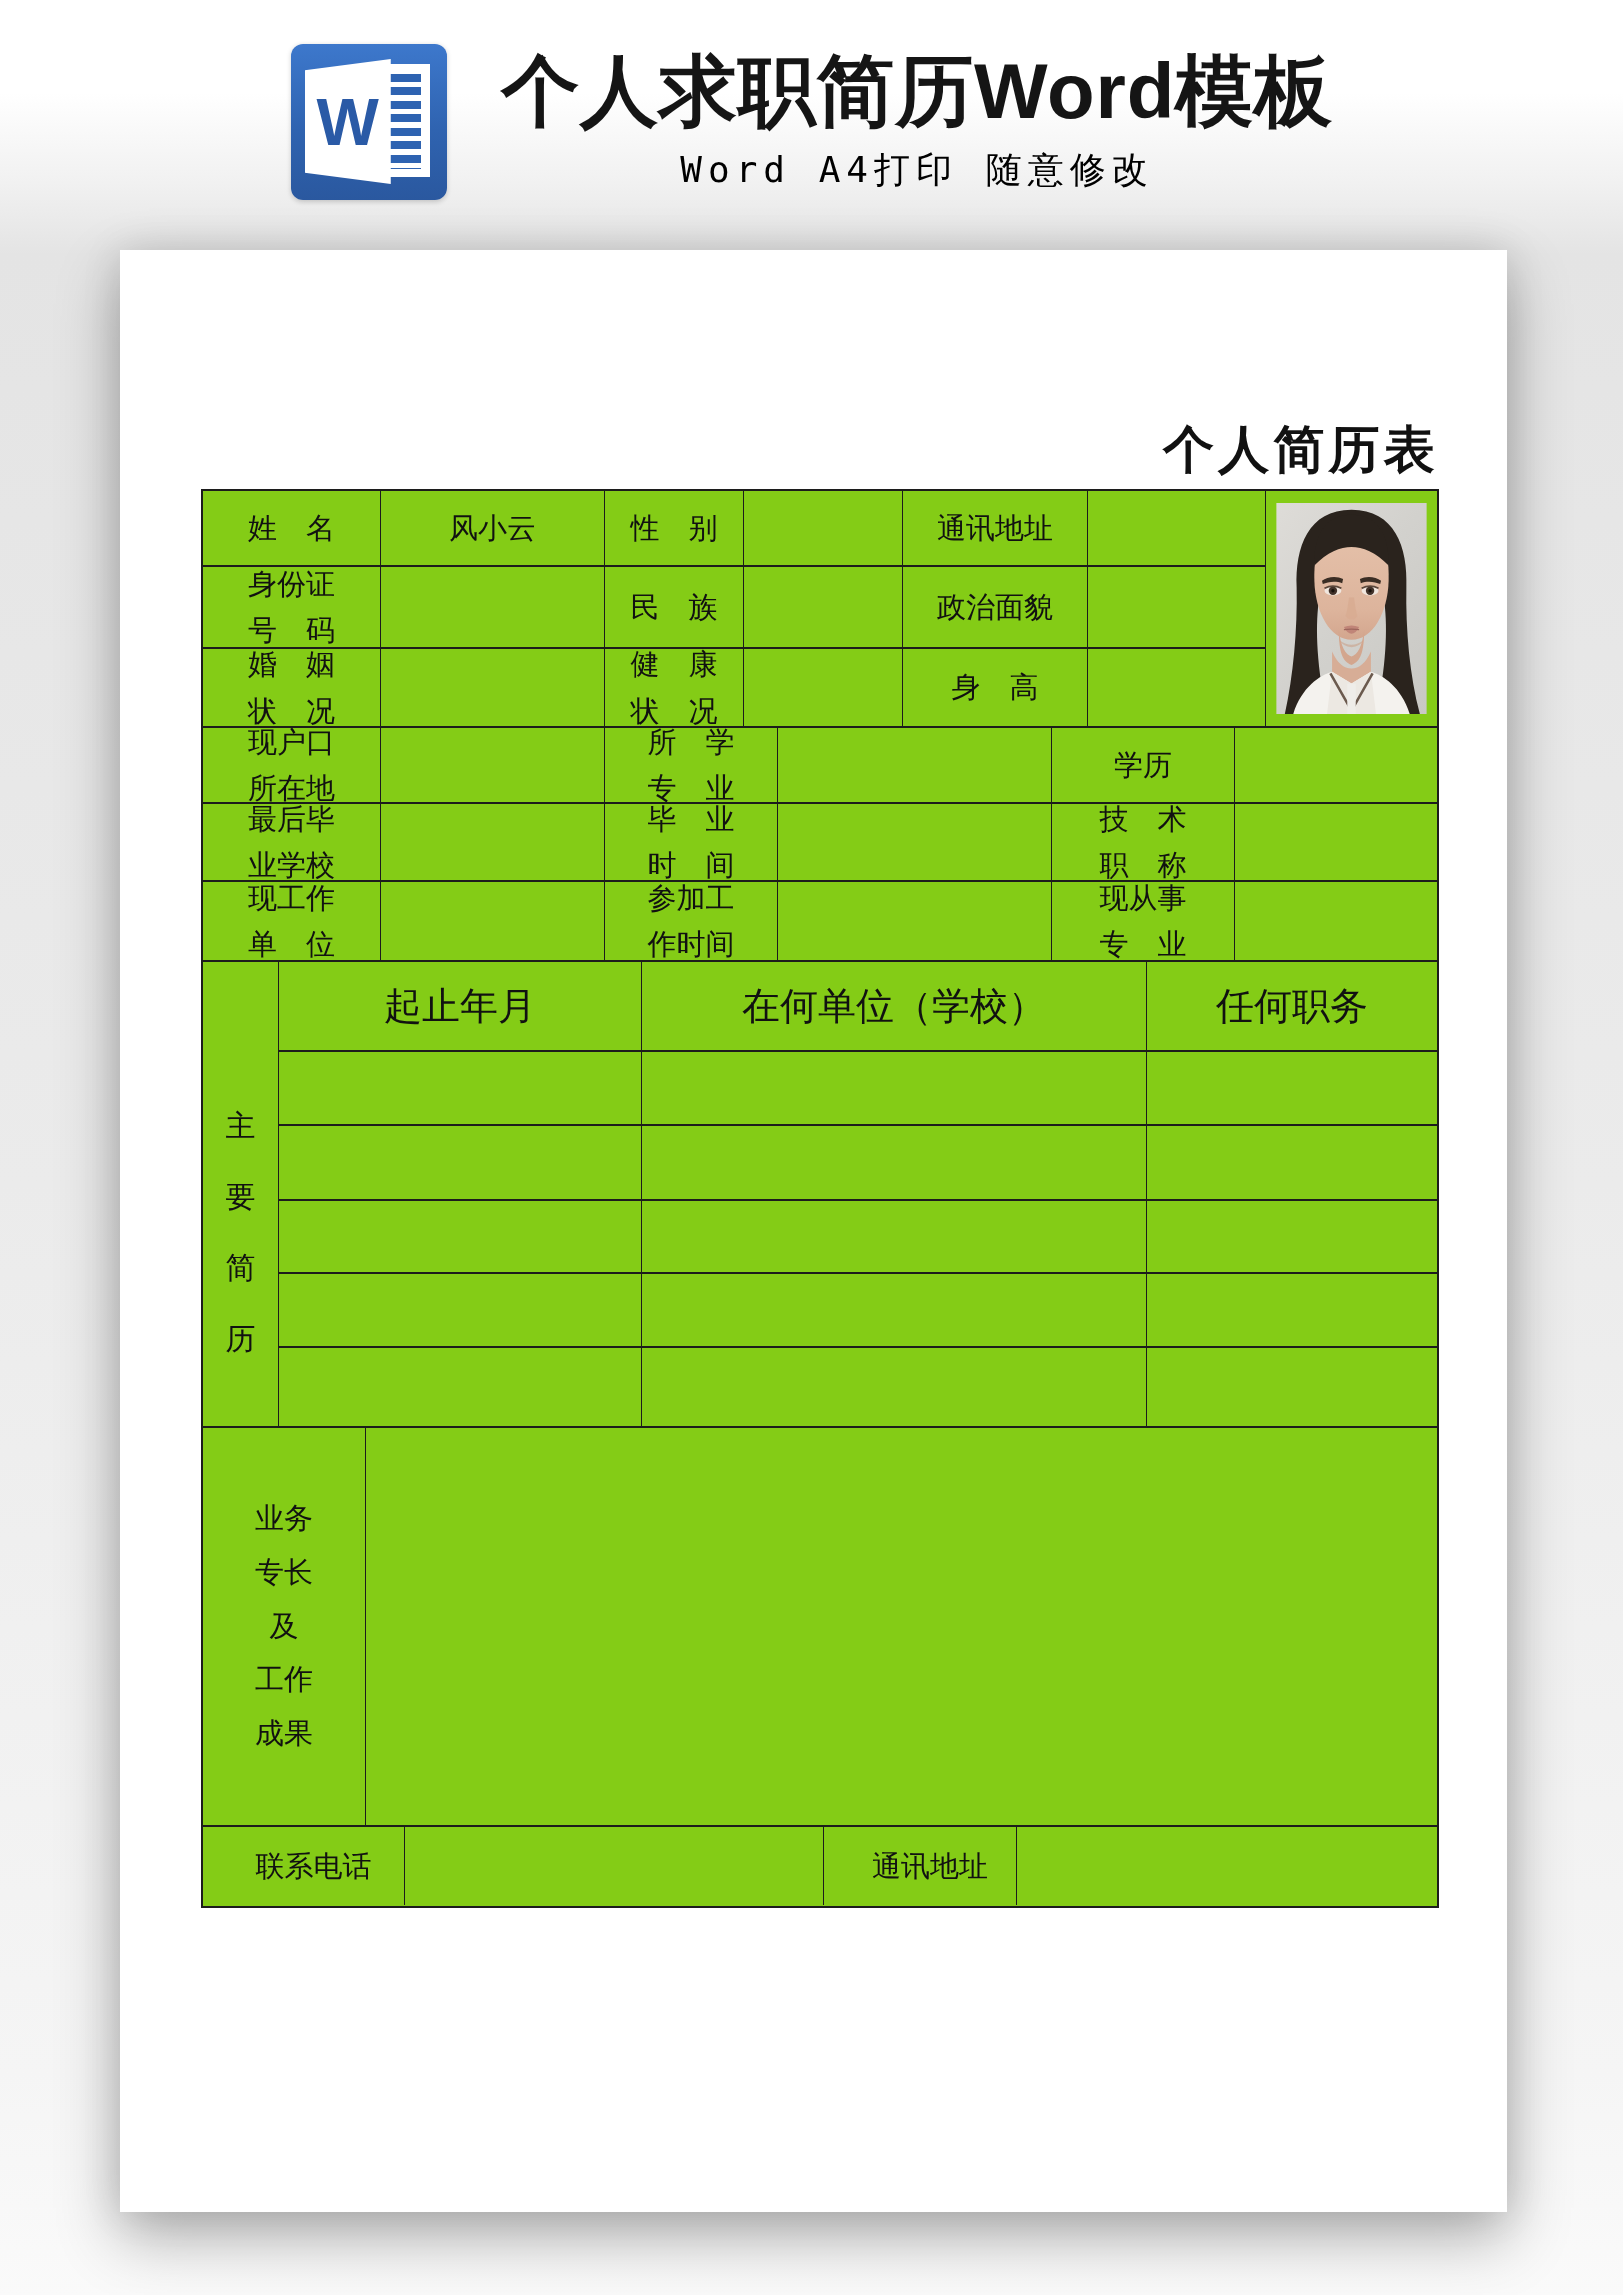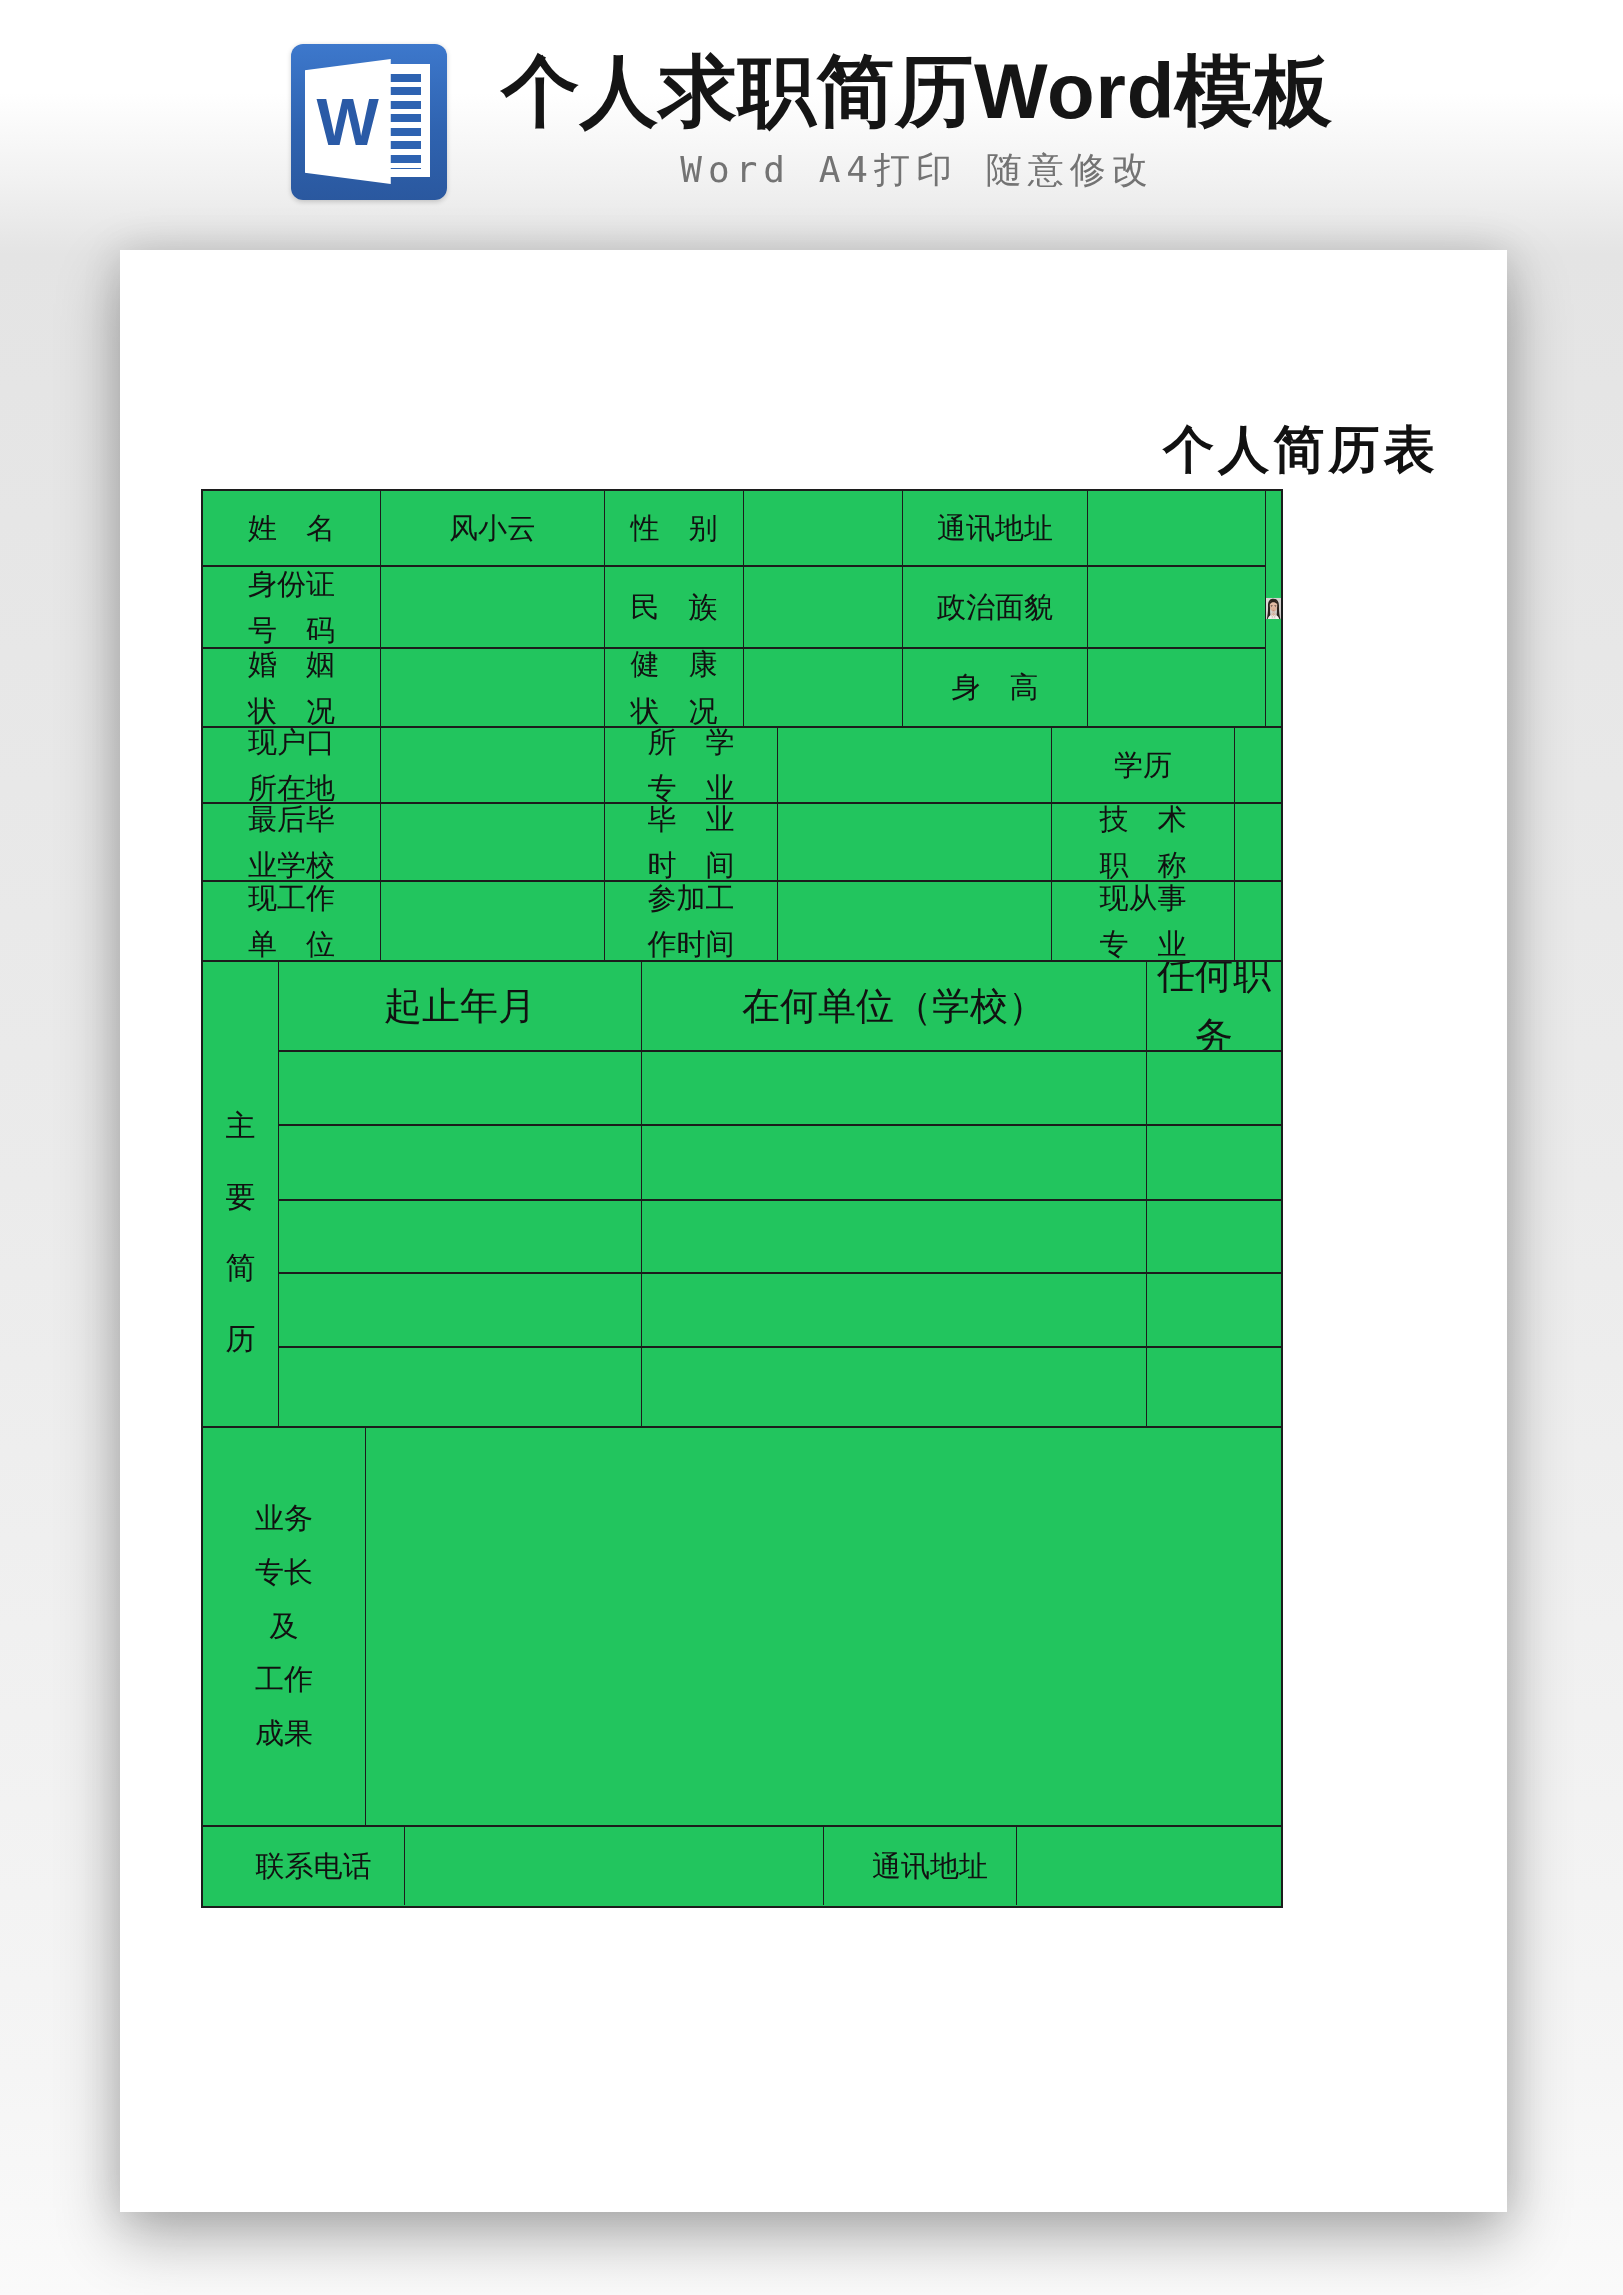--- a/index.html
+++ b/index.html
@@ -40,34 +40,34 @@
     font-weight:900;font-size:66px;color:#2a5aa6;line-height:1;
   }
   .header-text{display:flex;flex-direction:column;align-items:center;justify-content:space-between;}
   .header-title{
     font-family:"Liberation Sans","DejaVu Sans",sans-serif;
     font-size:78px;font-weight:900;color:#151515;line-height:1.08;letter-spacing:0.8px;white-space:nowrap;
   }
   .header-sub{
     margin-top:12px;
     font-family:"DejaVu Sans Mono","Liberation Mono",monospace;
-    font-size:36px;color:#737373;letter-spacing:6px;white-space:nowrap;
+    font-size:36px;color:#000000;letter-spacing:6px;white-space:nowrap;
   }
   
   .page{
     position:absolute;left:120px;top:250px;width:1387px;height:1962px;background:#ffffff;
     box-shadow:0 25px 59px rgba(0,0,0,0.30),0 0 38px rgba(0,0,0,0.10);
   }
   .doc-title{
     position:absolute;left:81px;top:166px;width:1238px;text-align:right;
     font-size:51px;font-weight:bold;color:#111;letter-spacing:4.2px;
   }
   .tbl{
-    position:absolute;left:81px;top:239px;width:1082px;height:1419px;
-    border:2.5px solid var(--ln);box-sizing:border-box;background:#22c55e;
+    position:absolute;left:81px;top:239px;width:1238px;height:1419px;
+    border:2.5px solid var(--ln);box-sizing:border-box;background:#84cc16;
   }
   .sec{display:grid;}
   .cell{
     border-right:1.7px solid var(--ln);
     border-bottom:2.5px solid var(--ln);
     box-sizing:border-box;
     display:flex;align-items:center;justify-content:center;
     text-align:center;font-size:29px;color:#111;
     white-space:pre-line;line-height:1.6;
     overflow:hidden;

